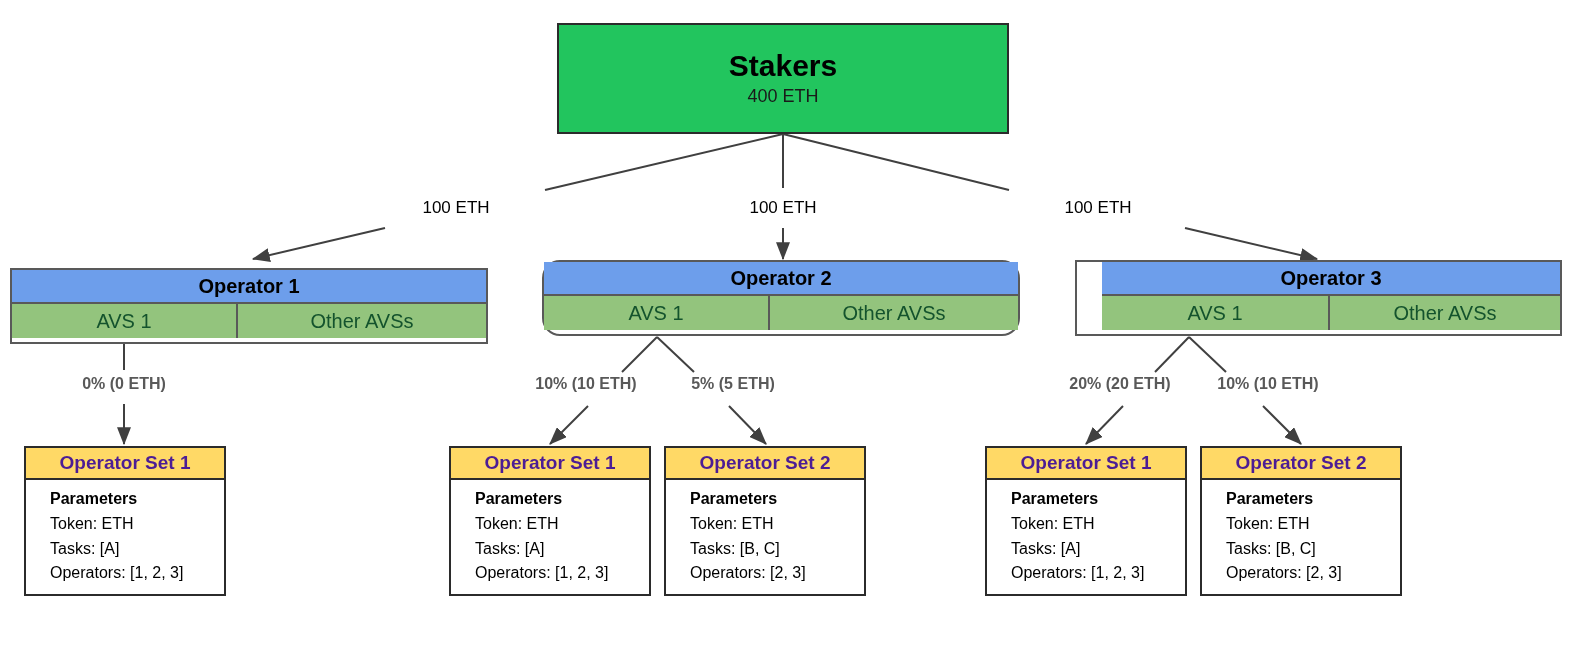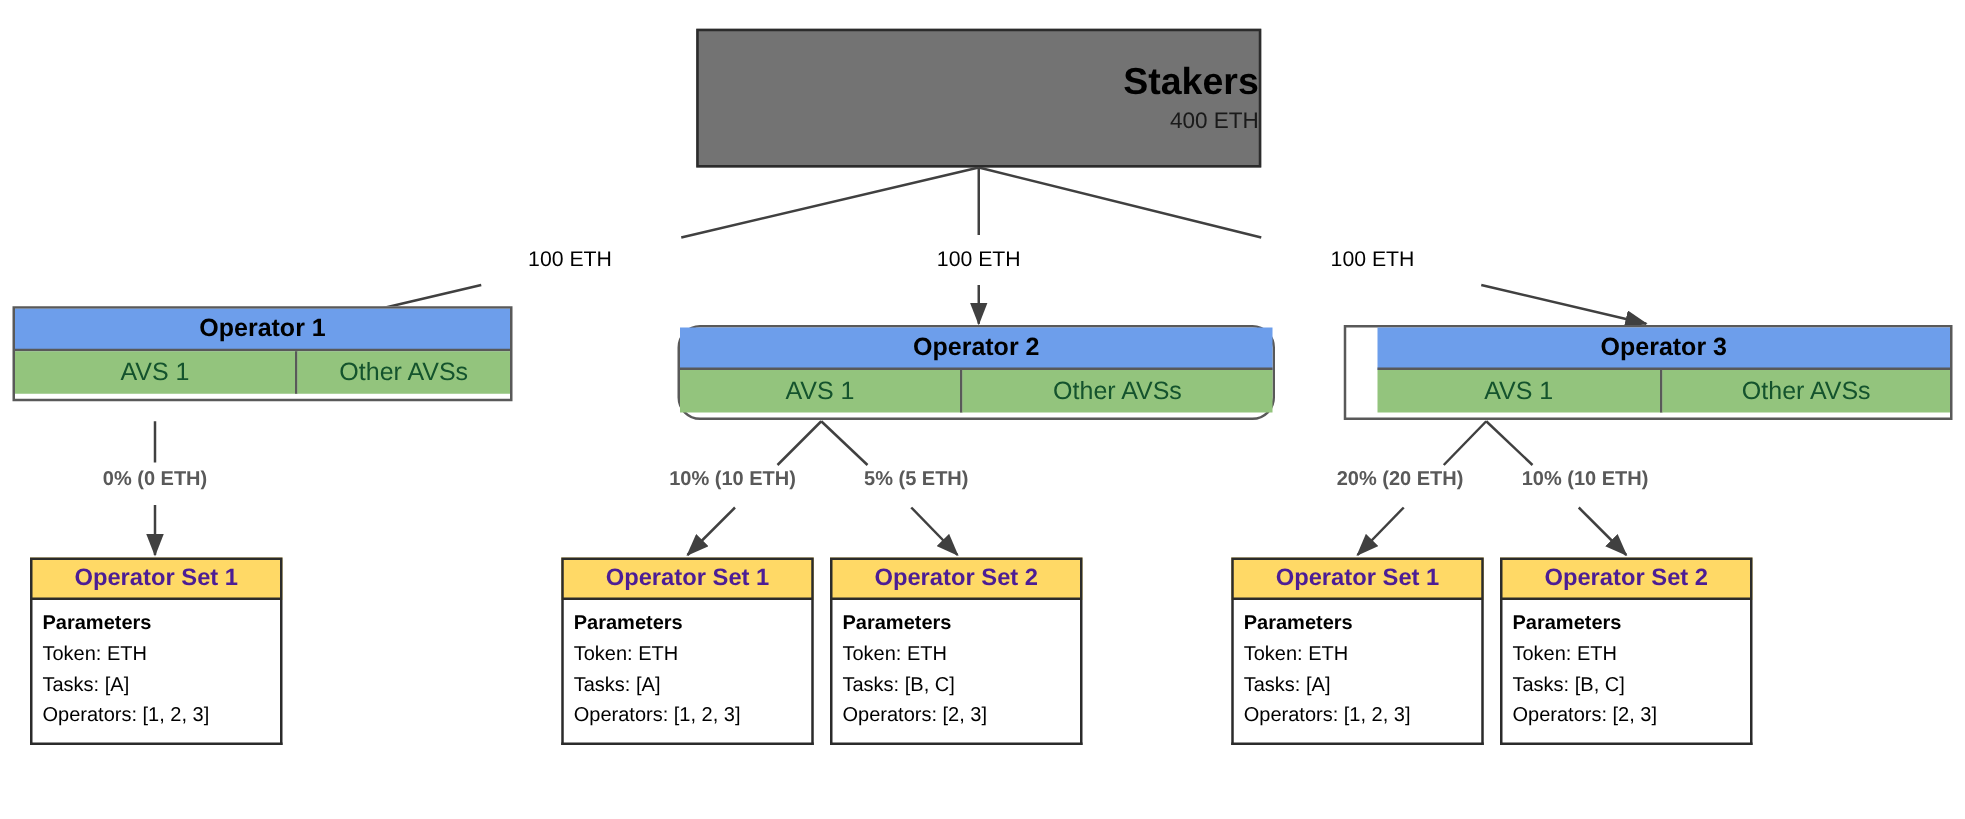--- a/index.html
+++ b/index.html
@@ -25,26 +25,26 @@
     pointer-events: none;
   }
 
   
   .stakers-box {
     position: absolute;
     left: 557px;
     top: 23px;
     width: 452px;
     height: 111px;
-    background: #737373;
+    background: #22c55e;
     border: 2px solid #2b2b2b;
     box-sizing: border-box;
     display: flex;
     flex-direction: column;
-    align-items: flex-end;
+    align-items: center;
     justify-content: center;
   }
   .stakers-title {
     font-size: 30px;
     font-weight: bold;
     color: #000000;
     line-height: 1.15;
   }
   .stakers-sub {
     font-size: 18px;
@@ -107,21 +107,21 @@
     justify-content: center;
     font-size: 19px;
     font-weight: bold;
     color: #4c1d95;
   }
   .opset-body {
     border: 2px solid #2b2b2b;
     border-top: none;
     box-sizing: border-box;
     background: #ffffff;
-    padding: 7px 6px 8px 8px;
+    padding: 7px 6px 8px 24px;
   }
   .opset-body .param-title {
     font-size: 16px;
     font-weight: bold;
     color: #000000;
     line-height: 1.55;
     white-space: nowrap;
   }
   .opset-body .param-line {
     font-size: 16px;
@@ -191,21 +191,21 @@
 
   <div class="stakers-box">
     <div class="stakers-title">Stakers</div>
     <div class="stakers-sub">400 ETH</div>
   </div>
 
   <div class="edge-label" style="left:456px; top:198px;">100 ETH</div>
   <div class="edge-label" style="left:783px; top:198px;">100 ETH</div>
   <div class="edge-label" style="left:1098px; top:198px;">100 ETH</div>
 
-  <div class="operator-box" style="left:10px; top:245px; width:400px; height:76px;">
+  <div class="operator-box" style="left:10px; top:268px; width:478px; height:76px;">
     <div class="operator-header">Operator 1</div>
     <div class="avs-row">
       <div class="avs-cell avs-primary" style="width:226px;">AVS 1</div>
       <div class="avs-cell" style="flex:1;">Other AVSs</div>
     </div>
   </div>
 
   <div class="operator-box" style="left:542px; top:260px; width:478px; height:76px;border-radius:18px;">
     <div class="operator-header">Operator 2</div>
     <div class="avs-row">

